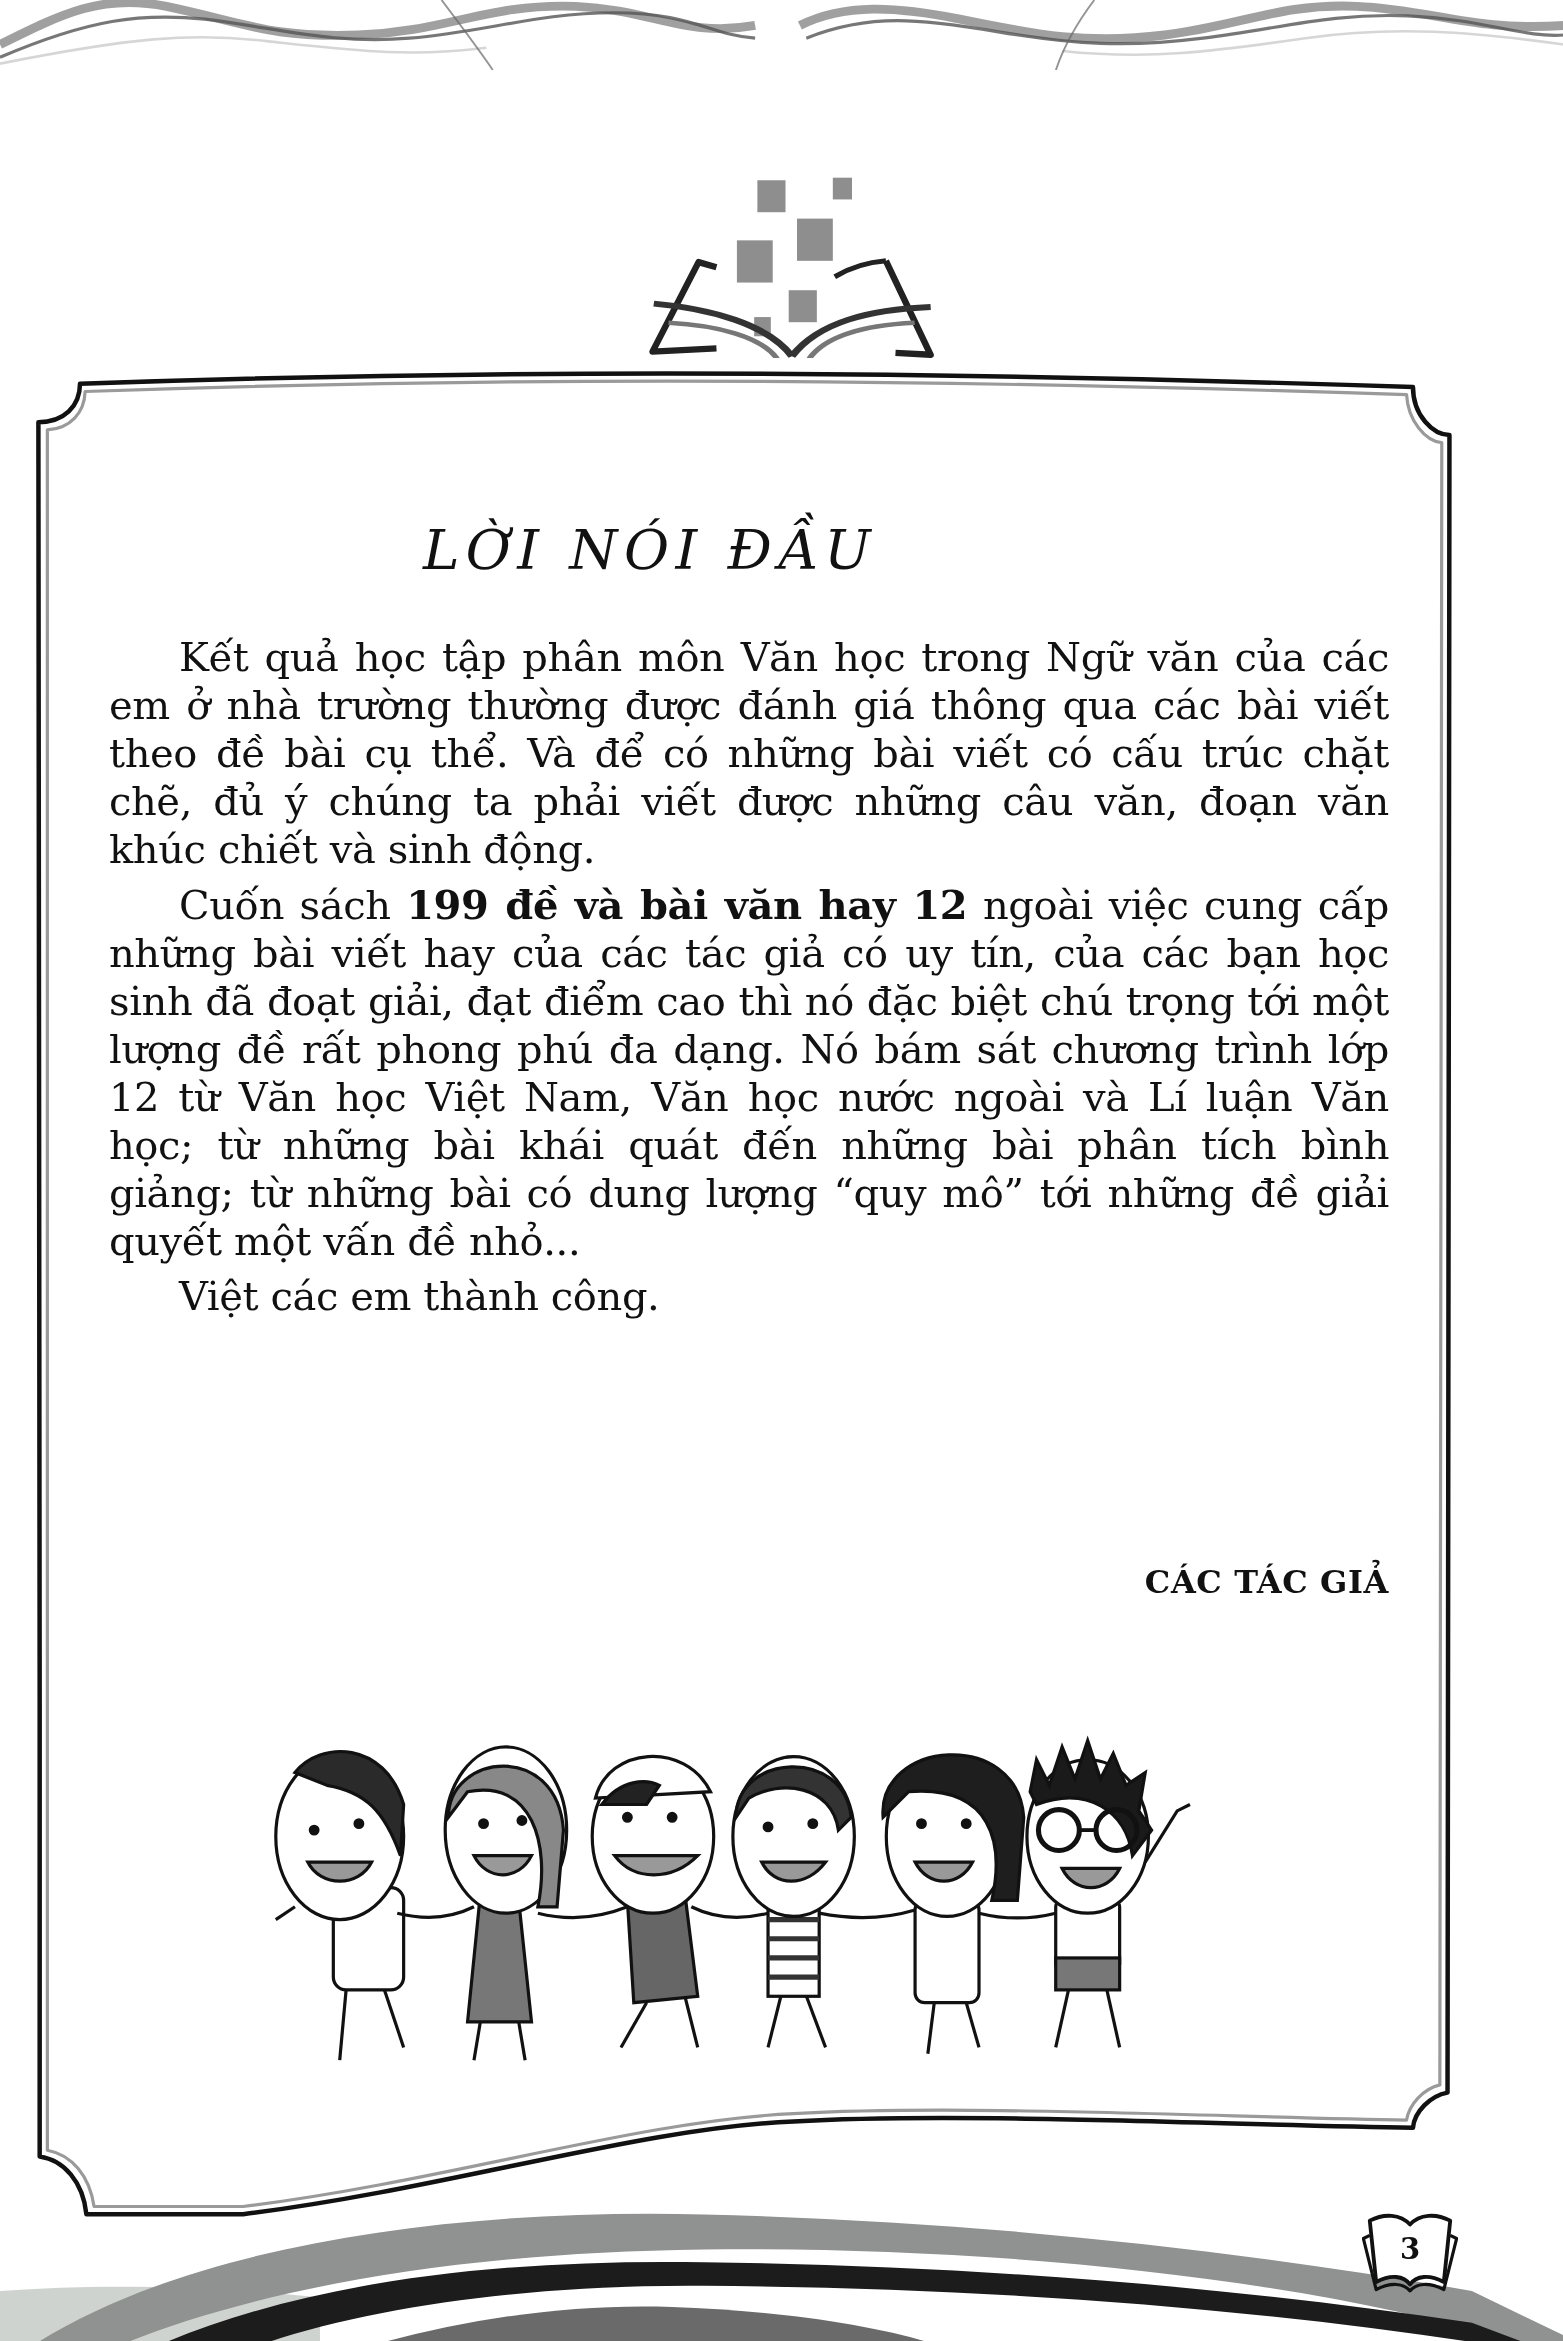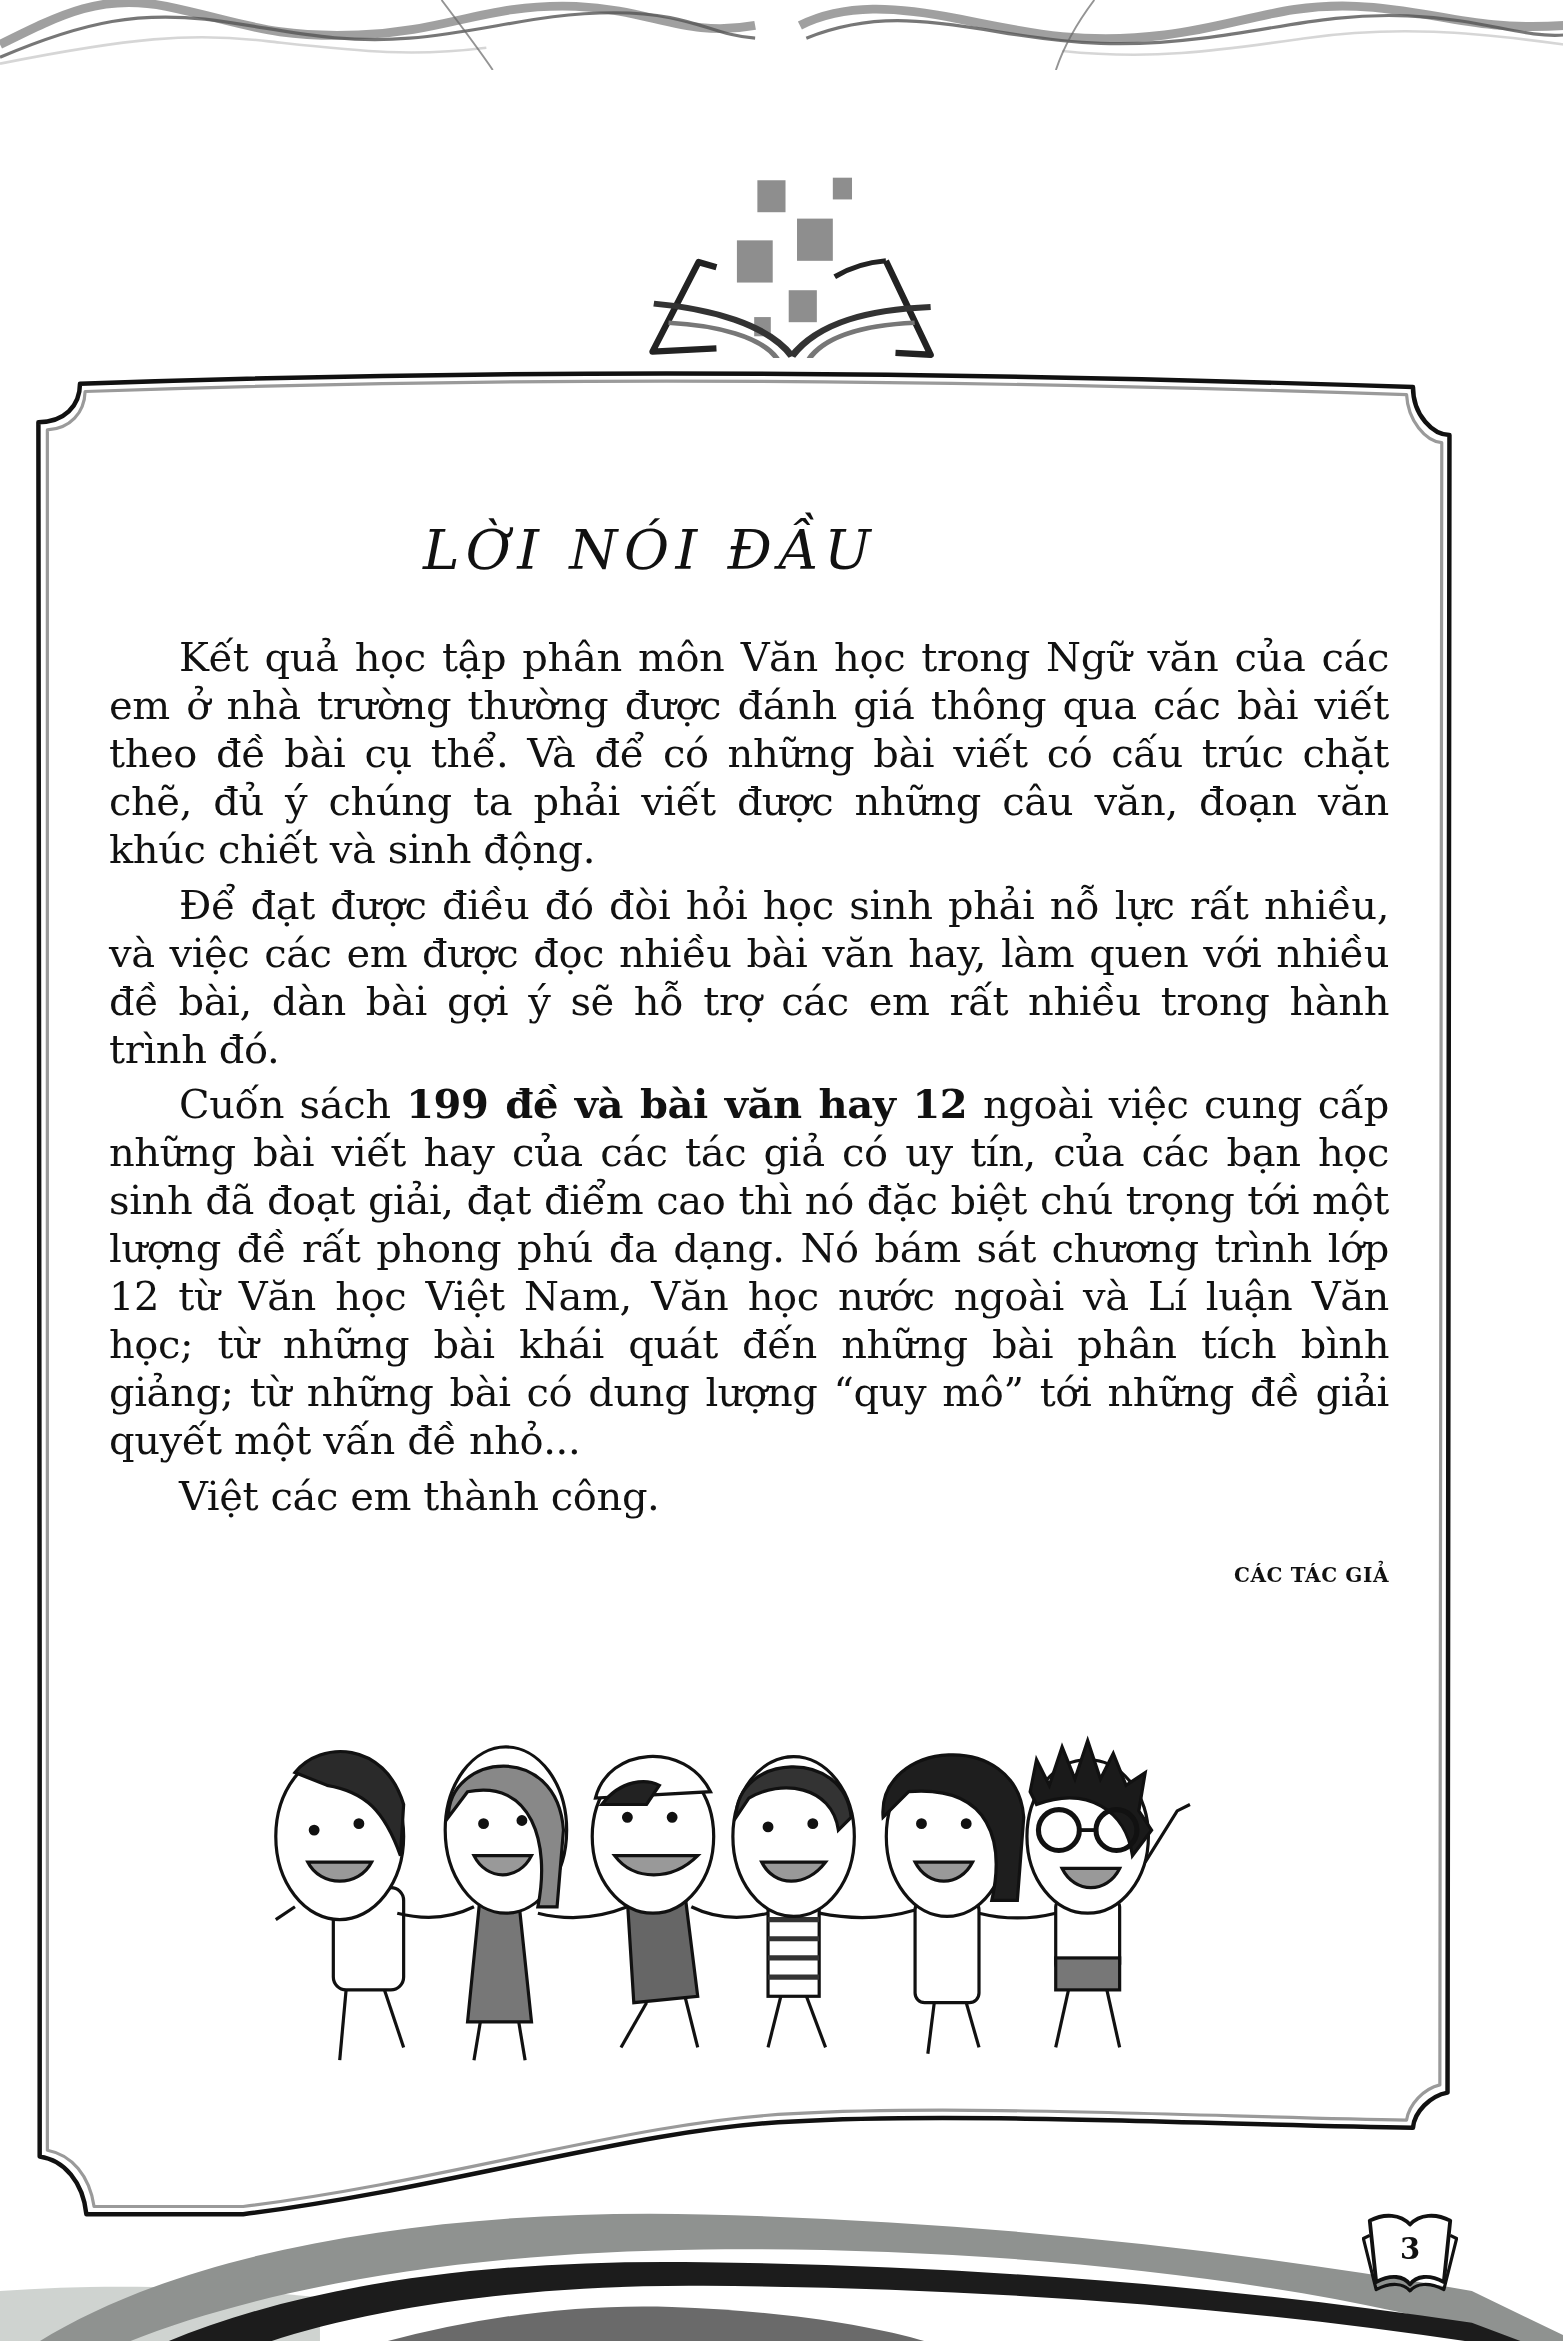--- a/index.html
+++ b/index.html
@@ -47,21 +47,21 @@
       margin: 0 0 7.7px 0;
       text-indent: 70px;
       letter-spacing: -0.4px;
     }
     .body-text b { font-weight: bold; }
 
     .signature {
       position: absolute;
       right: 175px;
       top: 1563px;
-      font-size: 20px;
+      font-size: 32px;
       font-weight: bold;
       letter-spacing: 0.6px;
     }
 
     .kids { position: absolute; left: 237px; top: 1715px; width: 1126px; height: 358px; }
 
     .bottom-waves { position: absolute; left: 0; top: 2208px; width: 1564px; height: 134px; }
 
     .page-badge {
       position: absolute;
@@ -116,21 +116,20 @@
   <g fill="none" stroke-linejoin="round">
     <path d="M125 20 C 700 0, 1300 -5, 2208 25 C 2208 70, 2240 100, 2265 100 L 2262 2690 C 2235 2695, 2210 2720, 2208 2745 C 1900 2740, 1500 2720, 1240 2735 C 1000 2745, 700 2840, 380 2880 L 135 2880 C 130 2830, 100 2795, 62 2790 L 62 2080 L 60 80 C 100 80, 125 55, 125 20 Z" stroke="#111" stroke-width="7"></path>
     <path d="M133 32 C 700 12, 1300 7, 2198 37 C 2200 78, 2228 110, 2253 112 L 2250 2678 C 2225 2684, 2202 2708, 2198 2733 C 1900 2728, 1500 2708, 1240 2723 C 1000 2733, 700 2828, 380 2868 L 147 2868 C 140 2820, 112 2787, 74 2780 L 74 92 C 110 90, 132 65, 133 32 Z" stroke="#9a9a9a" stroke-width="5"></path>
   </g>
 </svg>
 
 <h1 class="title">LỜI NÓI ĐẦU</h1>
 
 <div class="body-text">
   <p>Kết quả học tập phân môn Văn học trong Ngữ văn của các em ở nhà trường thường được đánh giá thông qua các bài viết theo đề bài cụ thể. Và để có những bài viết có cấu trúc chặt chẽ, đủ ý chúng ta phải viết được những câu văn, đoạn văn khúc chiết và sinh động.</p>
-  <p>Để đạt được điều đó đòi hỏi học sinh phải nỗ lực rất nhiều, và việc các em được đọc nhiều bài văn hay, làm quen với nhiều đề bài, dàn bài gợi ý sẽ hỗ trợ các em rất nhiều trong hành trình đó.</p>
   <p><span>Cuốn sách </span><b>199 đề và bài văn hay 12</b><span> ngoài việc cung cấp những bài viết hay của các tác giả có uy tín, của các bạn học sinh đã đoạt giải, đạt điểm cao thì nó đặc biệt chú trọng tới một lượng đề rất phong phú đa dạng. Nó bám sát chương trình lớp 12 từ Văn học Việt Nam, Văn học nước ngoài và Lí luận Văn học; từ những bài khái quát đến những bài phân tích bình giảng; từ những bài có dung lượng “quy mô” tới những đề giải quyết một vấn đề nhỏ...</span></p>
   <p>Việt các em thành công.</p>
 </div>
 
 <div class="signature">CÁC TÁC GIẢ</div>
 
 <svg class="kids" viewBox="0 0 1760 560">
   <g stroke="#111" stroke-width="5" fill="#fff">
 
     <g>

